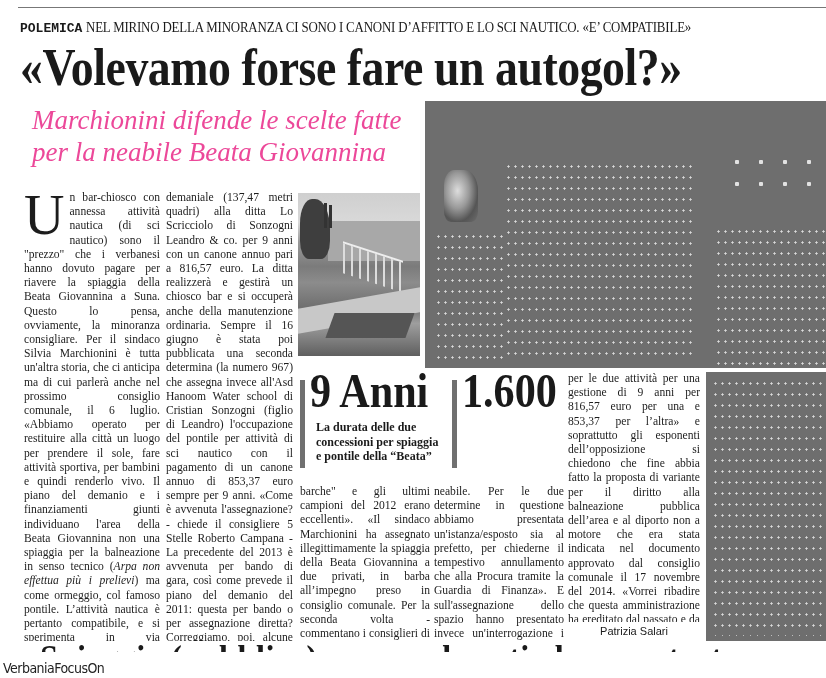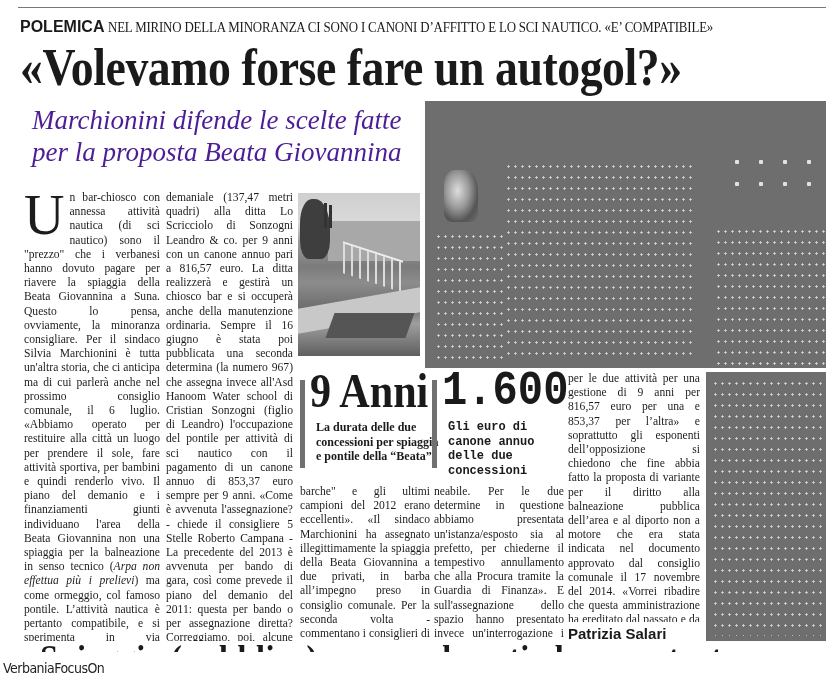--- a/index.html
+++ b/index.html
@@ -1,62 +1,62 @@
 <!DOCTYPE html>
 <html><head>
 <meta charset="utf-8">
 <style>
   html, body { margin:0; padding:0; }
   body { width:826px; height:678px; background:#ffffff; position:relative; overflow:hidden; font-family:"Liberation Serif", serif; color:#1a1a1a; }
   .abs { position:absolute; }
   .topline { left:18px; top:7px; width:808px; height:1px; background:#777; }
   .kicker { left:20px; top:18px; width:810px; font-size:15.5px; white-space:nowrap; letter-spacing:-0.2px; }
-  .kicker .tag { font-family:Liberation Sans, sans-serif; font-weight:bold; font-size:16px; letter-spacing:0px; }
+  .kicker .tag { font-family:Liberation Mono, monospace; font-weight:bold; font-size:13px; letter-spacing:0px; }
   .kicker .txt { font-family:"Liberation Serif", serif; font-size:15px; transform:scaleX(0.86); display:inline-block; transform-origin:left center; }
   .headline { left:20px; top:38px; font-size:52px; font-weight:bold; white-space:nowrap; transform:scaleX(0.88); transform-origin:left top; letter-spacing:-0.5px; line-height:60px; }
-  .subhead { left:32px; top:104px; font-size:27px; font-style:italic; line-height:32px; color:#4c1d95; }
+  .subhead { left:32px; top:104px; font-size:27px; font-style:italic; line-height:32px; color:#ec4899; }
   .col { font-size:11.6px; line-height:14.2px; text-align:justify; color:#1c1c1c; }
   .col p { margin:0; }
   .col b { font-weight:normal; }
   .dropcap { float:left; font-size:56px; line-height:44px; margin:2px 5px 0 0; font-weight:normal; }
   .photo { left:298px; top:193px; width:122px; height:163px; background:linear-gradient(180deg,#cfcfcf 0%,#d9d9d9 18%,#9a9a9a 30%,#7b7b7b 45%,#8c8c8c 55%,#6f6f6f 70%,#9e9e9e 80%,#5f5f5f 100%); overflow:hidden; }
   .photo .tree { position:absolute; left:2px; top:6px; width:30px; height:60px; background:#3e3e3e; border-radius:40% 50% 30% 30%; }
   .photo .pole1 { position:absolute; left:26px; top:10px; width:3px; height:25px; background:#333; }
   .photo .pole2 { position:absolute; left:31px; top:12px; width:3px; height:23px; background:#333; }
   .photo .lake { position:absolute; left:30px; top:28px; width:92px; height:40px; background:#a8a8a8; }
   .photo .rail { position:absolute; left:45px; top:58px; width:60px; height:30px; border-top:2px solid #eee; transform:skewY(18deg); background:repeating-linear-gradient(90deg,#ddd 0 2px,transparent 2px 8px); }
   .photo .path { position:absolute; left:0; top:105px; width:122px; height:25px; background:#c8c8c8; transform:skewY(-10deg); }
   .photo .lawn { position:absolute; left:32px; top:120px; width:80px; height:25px; background:#555; transform:skewX(-20deg); }
   .grayblock { background:#6e6e6e; }
   .dots { background-image:radial-gradient(circle,#fff 0 0.9px,transparent 1.3px); background-size:7px 11px; opacity:0.75; }
   .face { left:444px; top:170px; width:34px; height:52px; background:radial-gradient(ellipse at 40% 40%,#ddd 0%,#999 40%,#555 70%,#6e6e6e 100%); border-radius:30% 40% 20% 20%; }
   .factbox { }
   .factbar { position:absolute; left:0; top:8px; width:5px; height:88px; background:#707070; }
   .factnum { position:absolute; left:10px; top:-8px; font-size:49px; font-weight:bold; white-space:nowrap; transform:scaleX(0.86); transform-origin:left top; line-height:54px; }
   .factcap { position:absolute; left:16px; top:48px; font-size:12px; font-weight:bold; line-height:14.5px; width:130px; }
-  .byline { font-family:"Liberation Sans", sans-serif; font-weight:bold; font-size:15px; text-align:left; }
+  .byline { font-family:"Liberation Sans", sans-serif; font-weight:normal; font-size:11px; text-align:center; }
   .bottomhead { left:40px; top:638px; font-size:36px; font-weight:bold; white-space:nowrap; clip-path:inset(0 0 60% 0); transform:scaleX(0.9); transform-origin:left top; height:40px; line-height:40px; letter-spacing:0.5px; }
   .watermark { left:3px; top:660px; font-family:"DejaVu Sans", sans-serif; font-size:14px; color:#222; letter-spacing:-0.6px; transform:scaleX(0.9); transform-origin:left top; }
   .rightstrip { left:706px; top:372px; width:120px; height:269px; }
 </style>
 </head>
 <body>
 
 <div class="abs topline"></div>
 
 <div class="abs kicker">
   <span class="tag">POLEMICA</span>
   <span class="txt">NEL MIRINO DELLA MINORANZA CI SONO I CANONI D’AFFITTO E LO SCI NAUTICO. «E’ COMPATIBILE»</span>
 </div>
 
 <div class="abs headline">«Volevamo forse fare un autogol?»</div>
 
 <div class="abs subhead">
   <div>Marchionini difende le scelte fatte</div>
-  <div>per la proposta Beata Giovannina</div>
+  <div>per la neabile Beata Giovannina</div>
 </div>
 
 <div class="abs col" style="left:24px;top:191px;width:136px;height:450px;overflow:hidden;">
   <p>
     <span class="dropcap">U</span><span>n bar-chiosco con annessa attività nautica (di sci nautico) sono il "prezzo" che i verbanesi hanno dovuto pagare per riavere la spiaggia della Beata Giovannina a Suna. Questo lo pensa, ovviamente, la minoranza consigliare. Per il sindaco </span><b>Silvia Marchionini</b><span> è tutta un'altra storia, che ci anticipa ma di cui parlerà anche nel prossimo consiglio comunale, il 6 luglio. «Abbiamo operato per restituire alla città un luogo per prendere il sole, fare attività sportiva, per bambini e quindi renderlo vivo. Il piano del demanio e i finanziamenti giunti individuano l'area della Beata Giovannina non una spiaggia per la balneazione in senso tecnico (</span><i>Arpa non effettua più i prelievi</i><span>) ma come ormeggio, col famoso pontile. L’attività nautica è pertanto compatibile, e si sperimenta in via temporanea questa estate: o si voleva togliere l’area dalla navigazione di barche a motore, insomma un autogol per un comune di lago? Poi se sarà necessario esplicitare meglio questo aspetto di natura sportiva lo si farà in consiglio comunale, senza problemi. Tutto è comunque riportato nelle 2 determine dirigenziali pubblicate sull’albo pretorio». Marchionini si riferisce alla determina numero 968 del 16 giugno che assegna l’area</span>
   </p>
 </div>
 
 <div class="abs col" style="left:166px;top:191px;width:127px;height:450px;overflow:hidden;">
   <p><span>demaniale (137,47 metri quadri) alla ditta Lo Scricciolo di Sonzogni Leandro &amp; co. per 9 anni con un canone annuo pari a 816,57 euro. La ditta realizzerà e gestirà un chiosco bar e si occuperà anche della manutenzione ordinaria. Sempre il 16 giugno è stata poi pubblicata una seconda determina (la numero 967) che assegna invece all'Asd Hanoom Water school di Cristian Sonzogni (figlio di Leandro) l'occupazione del pontile per attività di sci nautico con il pagamento di un canone annuo di 853,37 euro sempre per 9 anni. «Come è avvenuta l'assegnazione? - chiede il consigliere 5 Stelle </span><b>Roberto Campana</b><span> - La precedente del 2013 è avvenuta per bando di gara, così come prevede il piano del demanio del 2011: questa per bando o per assegnazione diretta? Correggiamo, poi, alcune inesattezze: i finanziamenti regionali del 2007 prevedevano la riqualificazione dell'area destinata alla balneazione. Il piano demanio 2011 indica la Beata Giovannina come "area per la balneazione" e solo la parte del pontile come attività di noleggio natanti. Arpa non ha eliminato la zona dai prelievi “ma non ha ricevuto nessuna risposta alla nota in cui chiedeva lumi circa l’ utilizzo dell’area trasformata in approdo e rimessaggio</span></p>
@@ -78,24 +78,23 @@
   <div class="abs dots" style="left:290px;top:125px;width:111px;height:140px;"></div>
   <div class="abs" style="left:300px;top:50px;width:100px;height:50px;background-image:radial-gradient(circle,#fff 0 2px,transparent 2.5px);background-size:24px 22px;opacity:0.8;"></div>
 </div>
 <div class="abs face"></div>
 
 <div class="abs factbox" style="left:300px;top:372px;width:116px;height:100px;">
   <div class="factbar"></div>
   <div class="factnum">9 Anni</div>
   <div class="factcap">La durata delle due concessioni per spiaggia e pontile della “Beata”</div>
 </div>
-<div class="abs factbox" style="left:432px;top:372px;width:135px;height:100px;font-family:Liberation Mono, monospace;">
+<div class="abs factbox" style="left:452px;top:372px;width:135px;height:100px;">
   <div class="factbar"></div>
   <div class="factnum">1.600</div>
-  <div class="factcap" style="width:110px;">Gli euro di canone annuo delle due concessioni</div>
 </div>
 
 <div class="abs col" style="left:300px;top:485px;width:130px;height:156px;overflow:hidden;">
   <p><span>barche" e gli ultimi campioni del 2012 erano eccellenti». «Il sindaco Marchionini ha assegnato illegittimamente la spiaggia della Beata Giovannina a due privati, in barba all’impegno preso in consiglio comunale. Per la seconda volta - commentano i consiglieri di minoranza </span></p>
 </div>
 
 <div class="abs col" style="left:434px;top:485px;width:130px;height:156px;overflow:hidden;">
   <p><span>neabile. Per le due determine in questione abbiamo presentata un'istanza/esposto sia al prefetto, per chiederne il tempestivo annullamento che alla Procura tramite la Guardia di Finanza». E sull'assegnazione dello spazio hanno presentato invece un'interrogazione i consiglieri </span></p>
 </div>
 

